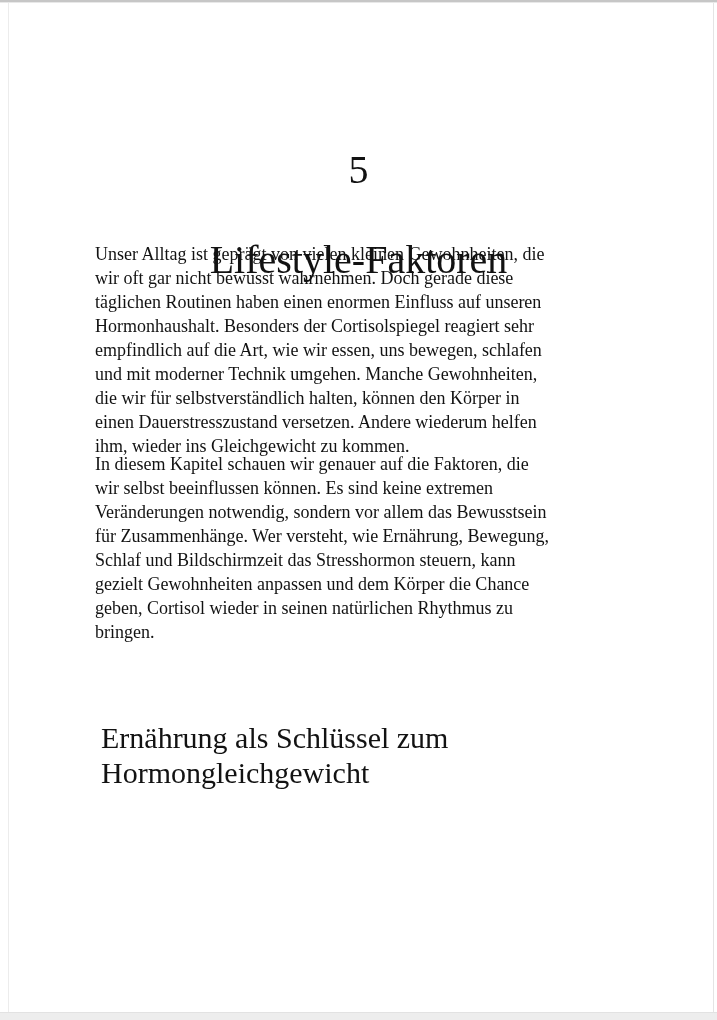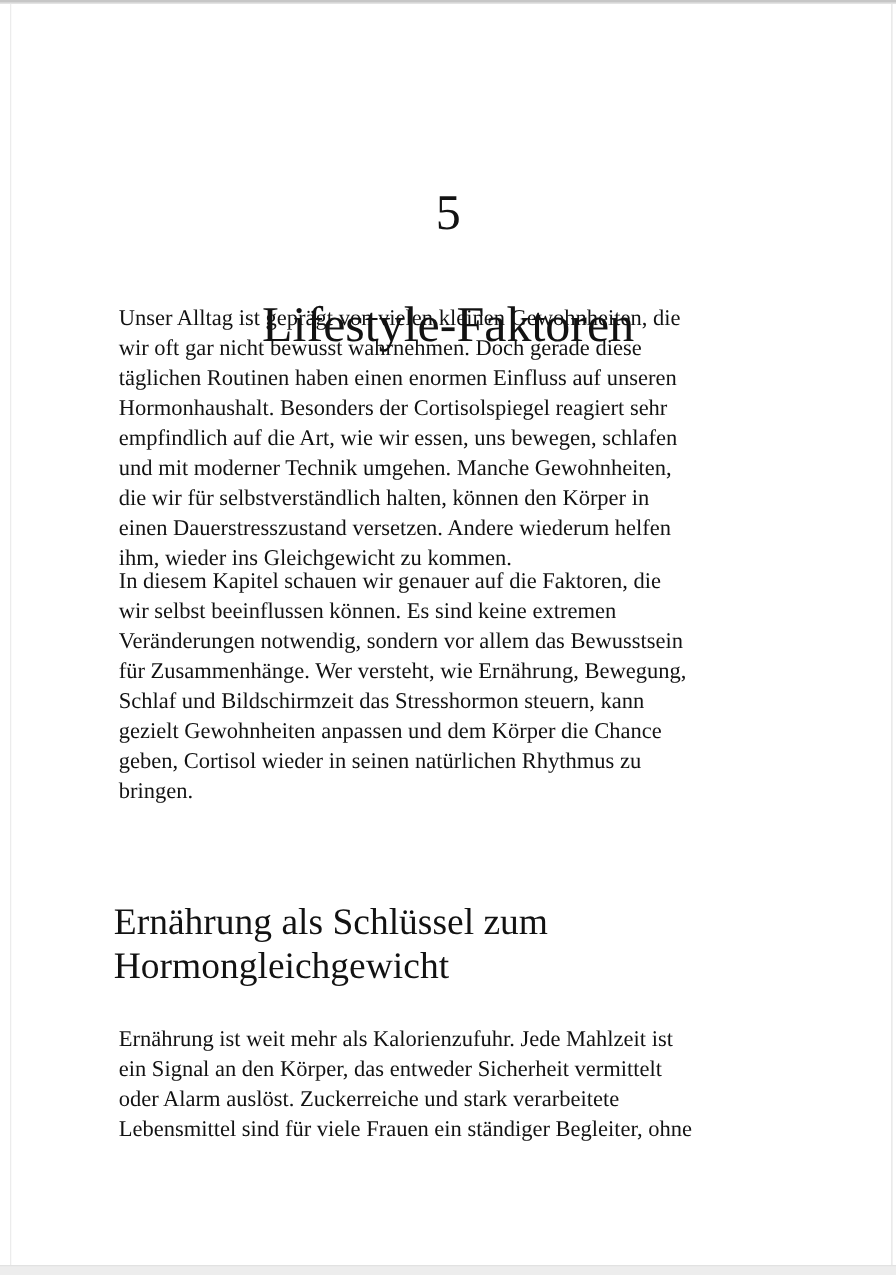--- a/index.html
+++ b/index.html
@@ -63,21 +63,21 @@
     width: 605px;
     font-size: 18px;
     line-height: 24px;
     font-weight: 400;
   }
   .par-1 { top: 242px; }
   .par-2 { top: 452px; }
   .par-3 { top: 819px; }
   .section-heading {
     position: absolute;
-    left: 91px;
+    left: 101px;
     top: 720px;
     width: 605px;
     font-size: 30px;
     line-height: 35px;
     font-weight: 400;
     margin: 0;
   }
 </style>
 </head>
 <body>
@@ -93,15 +93,14 @@
     <span class="num">5</span>
     <span class="title">Lifestyle-Faktoren</span>
   </h1>
 
   <p class="body-par par-1" style="margin:0;">Unser Alltag ist geprägt von vielen kleinen Gewohnheiten, die<br>wir oft gar nicht bewusst wahrnehmen. Doch gerade diese<br>täglichen Routinen haben einen enormen Einfluss auf unseren<br>Hormonhaushalt. Besonders der Cortisolspiegel reagiert sehr<br>empfindlich auf die Art, wie wir essen, uns bewegen, schlafen<br>und mit moderner Technik umgehen. Manche Gewohnheiten,<br>die wir für selbstverständlich halten, können den Körper in<br>einen Dauerstresszustand versetzen. Andere wiederum helfen<br>ihm, wieder ins Gleichgewicht zu kommen.</p>
 
   <p class="body-par par-2" style="margin:0;">In diesem Kapitel schauen wir genauer auf die Faktoren, die<br>wir selbst beeinflussen können. Es sind keine extremen<br>Veränderungen notwendig, sondern vor allem das Bewusstsein<br>für Zusammenhänge. Wer versteht, wie Ernährung, Bewegung,<br>Schlaf und Bildschirmzeit das Stresshormon steuern, kann<br>gezielt Gewohnheiten anpassen und dem Körper die Chance<br>geben, Cortisol wieder in seinen natürlichen Rhythmus zu<br>bringen.</p>
 
   <h2 class="section-heading">Ernährung als Schlüssel zum<br>Hormongleichgewicht</h2>
 
-  <p class="body-par par-3" style="margin:0;">Ernährung ist weit mehr als Kalorienzufuhr. Jede Mahlzeit ist<br>ein Signal an den Körper, das entweder Sicherheit vermittelt<br>oder Alarm auslöst. Zuckerreiche und stark verarbeitete<br>Lebensmittel sind für viele Frauen ein ständiger Begleiter, ohne</p>
 
 </div>
 
 </body></html>

